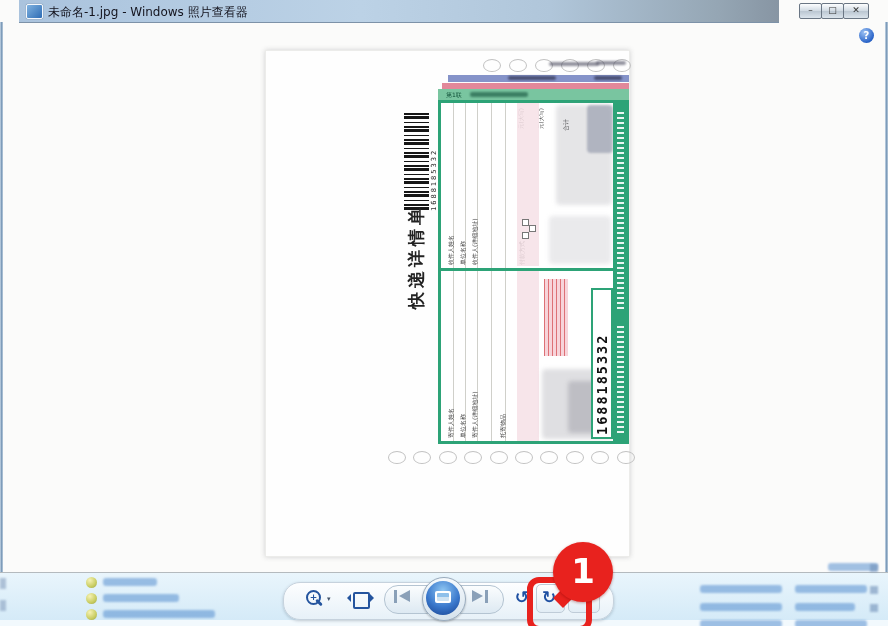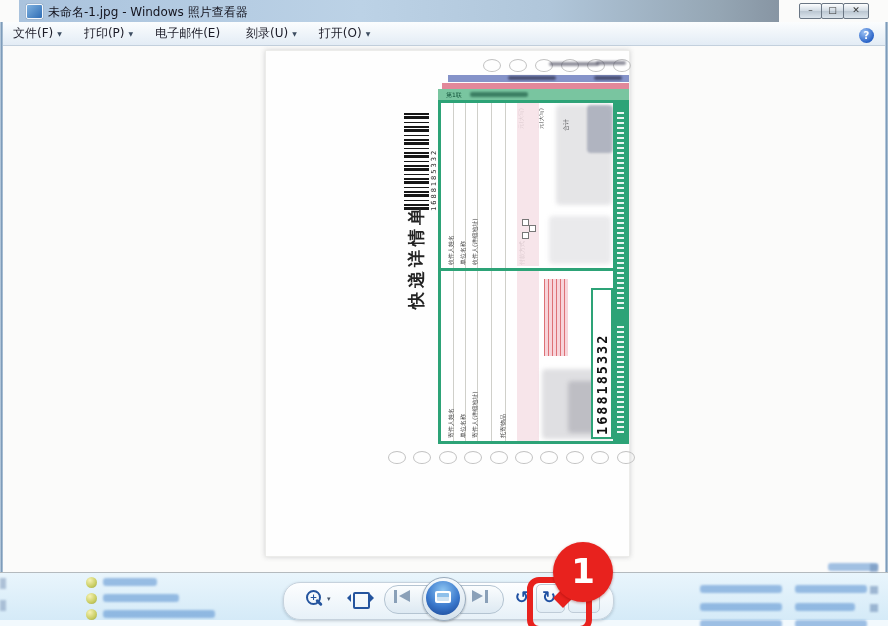--- a/index.html
+++ b/index.html
@@ -81,42 +81,20 @@
 <div id="root">
 
   <div id="titlebar" class="abs">
     <div id="title-icon" class="abs"></div>
     <span id="title-text" class="abs">未命名-1.jpg - Windows 照片查看器</span>
   </div>
   <div class="winbtn abs" style="left:799px;"><span>–</span></div>
   <div class="winbtn abs" style="left:821px;"><span>□</span></div>
   <div class="winbtn abs" style="left:843px;width:24px;"><span>✕</span></div>
 
-  <div id="menubar" class="abs">
-    <div class="menuitem">
-        <span>文件(F)</span>
-        <span class="menuarrow">▼</span>
-      </div>
-    <div class="menuitem">
-        <span>打印(P)</span>
-        <span class="menuarrow">▼</span>
-      </div>
-    <div class="menuitem">
-        <span>电子邮件(E)</span>
-        <span class="menuarrow"></span>
-      </div>
-    <div class="menuitem">
-        <span>刻录(U)</span>
-        <span class="menuarrow">▼</span>
-      </div>
-    <div class="menuitem">
-        <span>打开(O)</span>
-        <span class="menuarrow">▼</span>
-      </div>
-  </div>
   <div id="help-btn" class="abs">?</div>
 
   <div id="content" class="abs"></div>
   <div class="sideborder abs" style="left:0;"></div>
   <div class="sideborder abs" style="left:885px;"></div>
 
   <div id="page" class="abs">
     <div id="holes-top">
         <div style="position: absolute; left: 217px; top: 8px; width: 16px; height: 11px; border: 1px solid rgb(194, 194, 194); border-radius: 50%;"></div>
         <div style="position: absolute; left: 243px; top: 8px; width: 16px; height: 11px; border: 1px solid rgb(194, 194, 194); border-radius: 50%;"></div>

